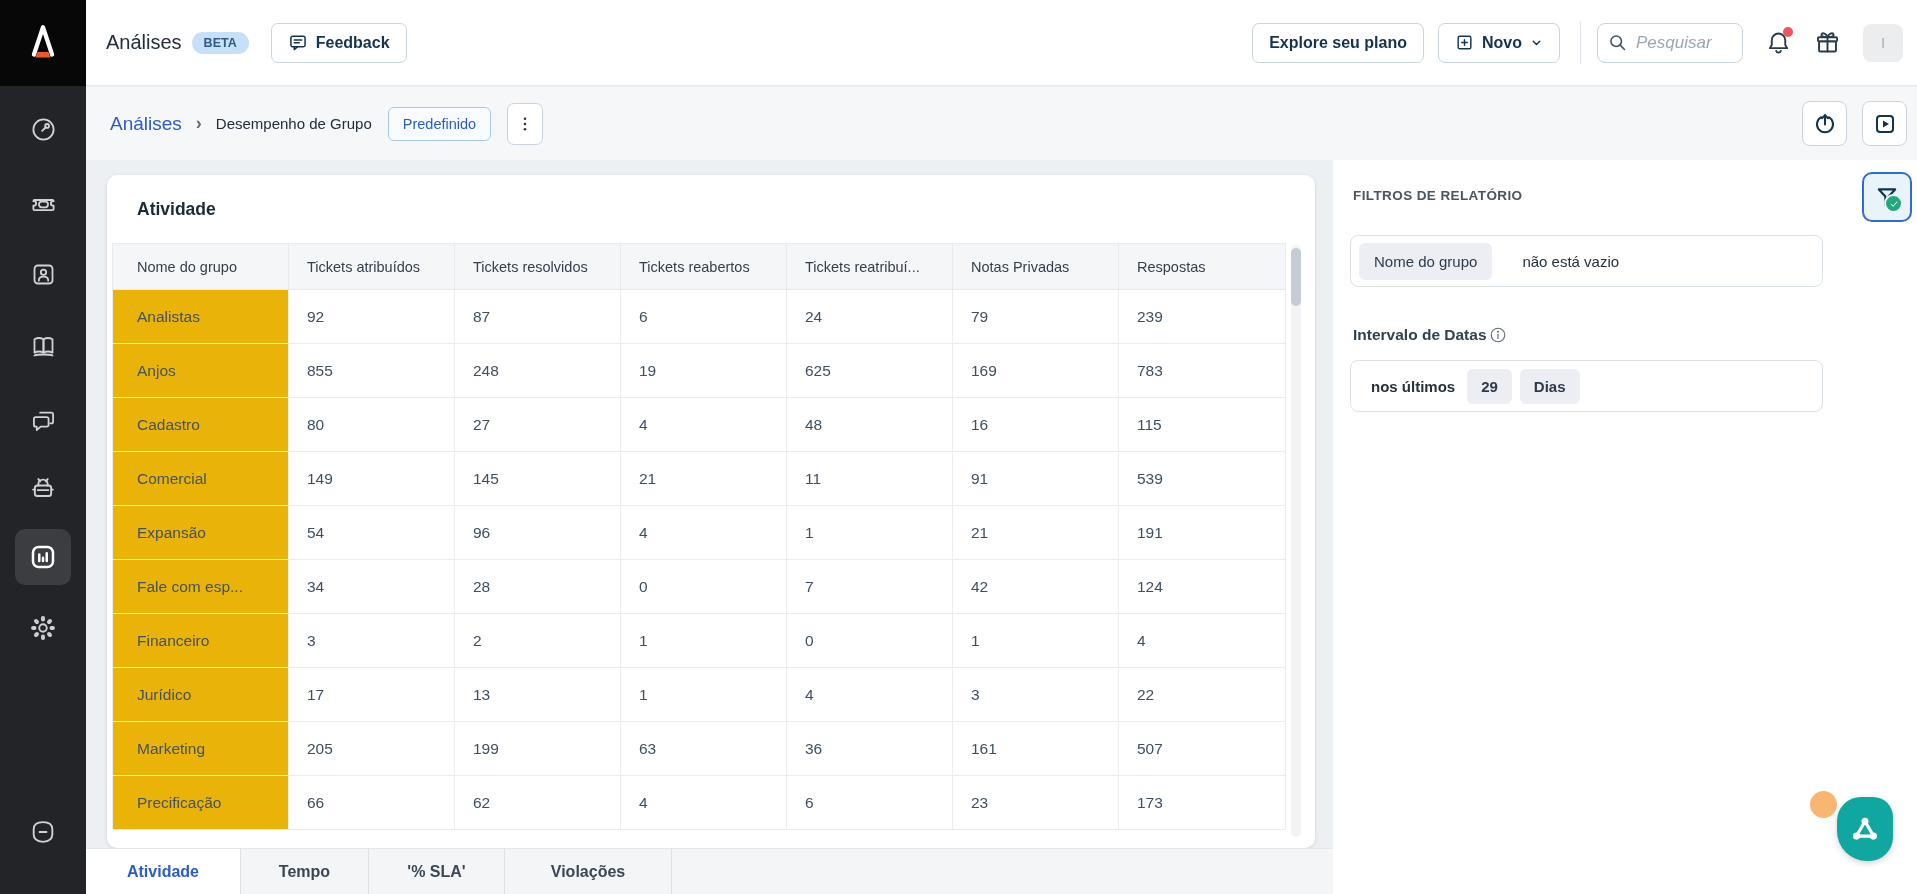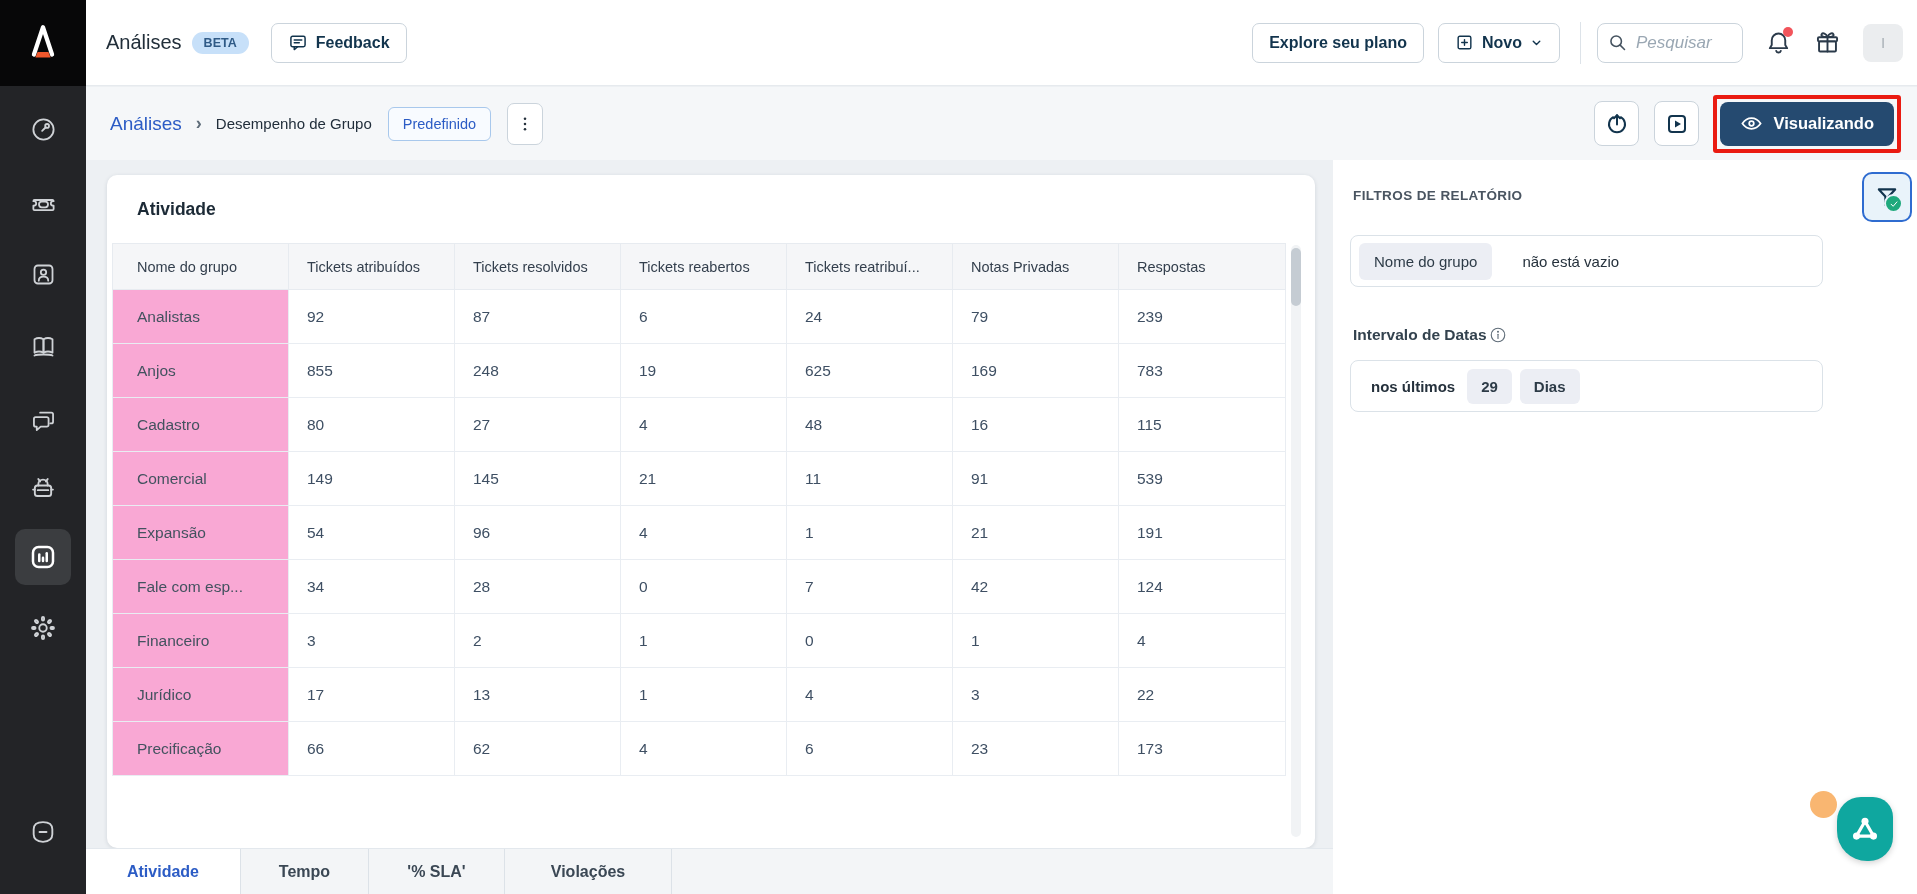--- a/index.html
+++ b/index.html
@@ -46,21 +46,21 @@
   .red-frame { margin-left:14px; margin-right:6px; border:4px solid #ea1b12; border-radius:3px; padding:3px; }
   .viewing-btn { display:flex; align-items:center; gap:10px; height:44px; padding:0 20px; background:#254a70; border:none; border-radius:8px; color:#fff; font-size:16.5px; font-weight:600; cursor:pointer; font-family:inherit; }
   .viewing-btn svg { stroke:#fff; fill:none; stroke-width:1.8; }
   
   .card { position:absolute; left:107px; top:175px; width:1208px; height:673px; background:#fff; border-radius:10px; box-shadow:0 1px 4px rgba(25,40,60,.13); overflow:hidden; }
   .card-title { position:absolute; left:30px; top:24px; font-size:17.5px; font-weight:600; color:#1c2a36; }
   table.report { position:absolute; left:5px; top:68px; width:1173px; border-collapse:collapse; table-layout:fixed; }
   table.report th { height:46px; background:#f5f6f8; border:1px solid #e7ebf0; font-size:14.5px; font-weight:400; color:#333f4d; text-align:left; padding-left:18px; white-space:nowrap; overflow:hidden; }
   table.report th:first-child { padding-left:24px; }
   table.report td { height:54px; border:1px solid #e9edf2; font-size:15.5px; color:#3e4f63; padding-left:18px; background:#fff; white-space:nowrap; overflow:hidden; }
-  table.report td.gcell { background:#f9a8d4; color:#43525f; padding-left:24px; }
+  table.report td.gcell { background:#eab308; color:#43525f; padding-left:24px; }
   .vscroll { position:absolute; left:1184px; top:70px; width:10px; height:592px; background:#f1f3f5; border-radius:5px; cursor:pointer; }
   .vthumb { width:10px; height:58px; margin-top:3px; background:#c5ccd3; border-radius:5px; }
   
   .tabstrip { position:absolute; left:86px; top:848px; width:1247px; height:46px; background:#f3f5f7; border-top:1px solid #e3e8ed; display:flex; }
   .tab { height:100%; display:flex; align-items:center; justify-content:center; font-size:16px; font-weight:600; color:#3a4754; border-right:1px solid #dce2e8; cursor:pointer; }
   .tab.active { background:#ffffff; color:#2c5cc5; font-weight:700; }
   .t0{width:155px;} .t1{width:128px;} .t2{width:136px;} .t3{width:167px;text-align:right;}
   
   .fpanel { position:absolute; left:1333px; top:160px; width:698px; height:734px; background:#ffffff; }
   .fpanel-title { position:absolute; left:20px; top:28px; font-size:13.5px; font-weight:600; letter-spacing:.4px; color:#4a5561; }
@@ -246,29 +246,20 @@
           <line x1="12" y1="3.2" x2="12" y2="12.5"></line>
           <path d="M9 6.2 12 3.2 15 6.2"></path>
         </svg>
       </button>
       <button class="sq-iconbtn">
         <svg width="24" height="24" viewBox="0 0 24 24">
           <rect x="4" y="4" width="16" height="16" rx="3"></rect>
           <path d="M10 8.4 16 12 10 15.6z" fill="#12344d" stroke="none"></path>
         </svg>
       </button>
-      <div class="red-frame">
-        <button class="viewing-btn">
-          <svg width="23" height="23" viewBox="0 0 24 24">
-            <path d="M2.5 12s3.8-5.5 9.5-5.5S21.5 12 21.5 12 17.7 17.5 12 17.5 2.5 12 2.5 12z"></path>
-            <circle cx="12" cy="12" r="2.4"></circle>
-          </svg>
-          <span>Visualizando</span>
-        </button>
-      </div>
     </div>
   </div>
 
   <section class="card">
     <h2 class="card-title">Atividade</h2>
     <table class="report">
       <colgroup>
         <col style="width:176px">
           <col style="width:166px">
           <col style="width:166px">
@@ -355,20 +346,29 @@
           <tr>
             <td class="gcell">Jurídico</td>
             <td>17</td>
             <td>13</td>
             <td>1</td>
             <td>4</td>
             <td>3</td>
             <td>22</td>
           </tr>
           <tr>
+            <td class="gcell">Marketing</td>
+            <td>205</td>
+            <td>199</td>
+            <td>63</td>
+            <td>36</td>
+            <td>161</td>
+            <td>507</td>
+          </tr>
+          <tr>
             <td class="gcell">Precificação</td>
             <td>66</td>
             <td>62</td>
             <td>4</td>
             <td>6</td>
             <td>23</td>
             <td>173</td>
           </tr>
         </tbody>
     </table>

